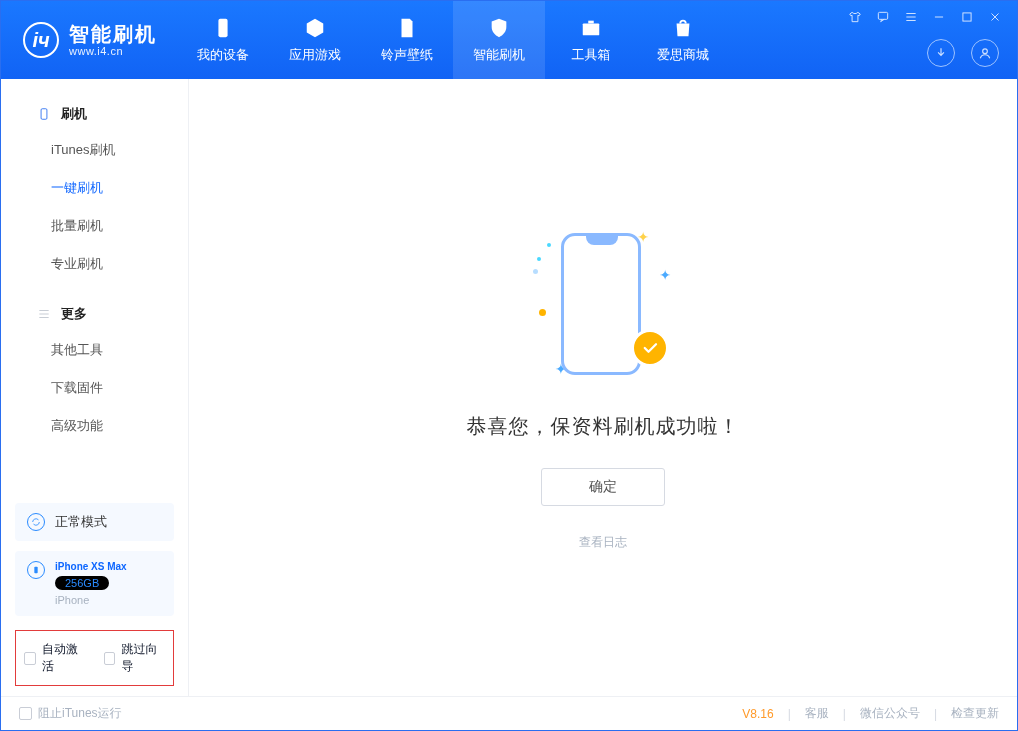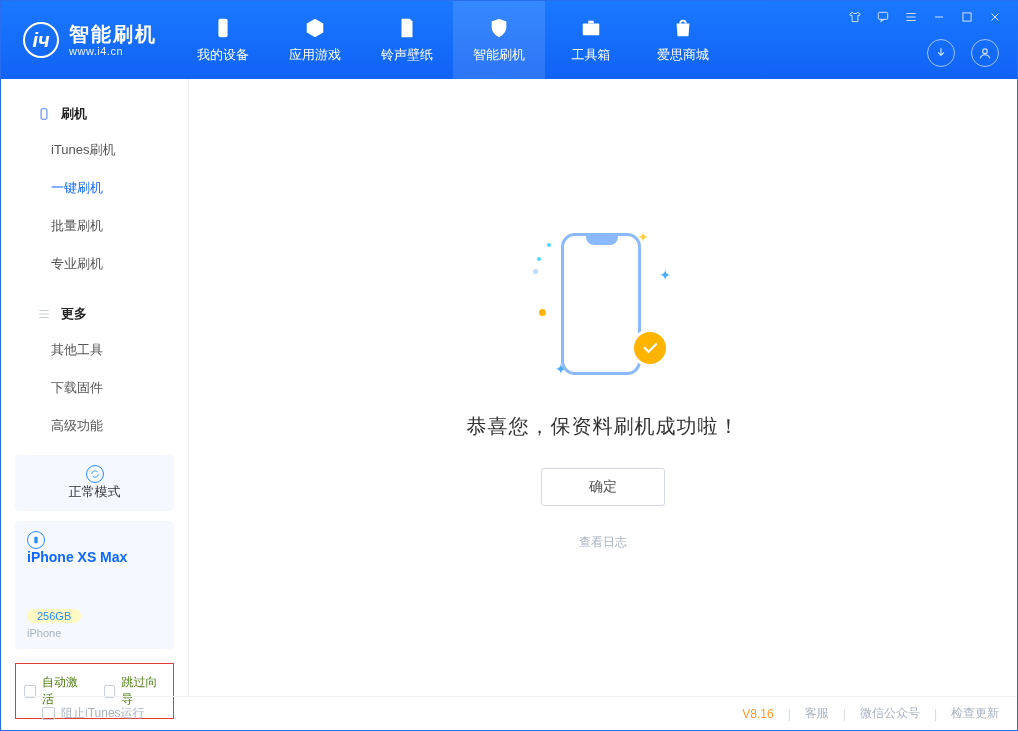--- a/index.html
+++ b/index.html
@@ -33,32 +33,32 @@
   .sidebar { width: 188px; border-right: 1px solid #eef0f4; display: flex; flex-direction: column; padding-top: 18px; }
   .side-sec-head { display: flex; align-items: center; gap: 10px; padding: 8px 36px; font-size: 13px; color: #222; font-weight: 600; }
   .side-sec-head .sec-icon { width: 14px; height: 14px; display: flex; align-items: center; justify-content: center; }
   .side-sec-head .sec-icon svg { width: 14px; height: 14px; stroke: #2a6ef0; fill: none; stroke-width: 1.5; }
   .side-sec-head.more .sec-icon svg { stroke: #c0c6cf; }
   .side-item { padding: 10px 20px 10px 50px; font-size: 13px; color: #555; cursor: pointer; }
   .side-item.active { color: #1268ff; }
   .side-spacer { flex: 1; }
 
   .device-panel { padding: 10px 14px 4px; }
-  .dev-card { background: #f5f9ff; border-radius: 4px; padding: 10px 12px; display: flex; align-items: center; margin-bottom: 10px; flex-direction: column; }
+  .dev-card { background: #f5f9ff; border-radius: 4px; padding: 10px 12px; display: flex; align-items: center; gap: 10px; margin-bottom: 10px; }
   .dev-card .dicon { width: 18px; height: 18px; border-radius: 50%; border: 1.6px solid #2a8bff; display:flex; align-items:center; justify-content:center;}
   .dev-card .dicon svg{width:10px;height:10px;fill:#2a8bff;}
   .dev-card span { font-size: 13px; color: #333; }
   .dev-card.device { font-weight: 700; color: #0e67ff; align-items: flex-start; }
   .dev-card.device .info { display:flex; flex-direction:column; gap:4px; }
-  .dev-card.device .name { font-size: 14px; color:#0e67ff; font-weight:700;}
-  .dev-card.device .pill { background:#fef9c3; color:#2a8bff; font-size:11px; border-radius:10px; padding:1px 10px; width:max-content; font-weight:500;margin-top:40px;}
+  .dev-card.device .name { font-size: 10px; color:#0e67ff; font-weight:700;}
+  .dev-card.device .pill { background:#000000; color:#2a8bff; font-size:11px; border-radius:10px; padding:1px 10px; width:max-content; font-weight:500;}
   .dev-card.device .type { font-size:11px; color:#a8b2c0; font-weight:400;}
 
   .opt-row { border: 1.5px solid #e23b3b; margin: 0 14px 10px; padding: 10px 8px; display: flex; gap: 18px; }
-  .chk { display: flex; align-items: center; gap: 6px; font-size: 12px; color: #4d7c0f; cursor: pointer; }
+  .chk { display: flex; align-items: center; gap: 6px; font-size: 12px; color: #0f172a; cursor: pointer; }
   .chk .box { width: 13px; height: 13px; border: 1px solid #c9cdd6; border-radius: 2px; }
 
   
   .main { flex: 1; display: flex; flex-direction: column; align-items: center; justify-content: center; gap: 28px; position:relative; }
   .hero { position: relative; width: 140px; height: 160px; }
   .phone { position:absolute; left:28px; top:8px; width:80px; height:142px; border:3px solid #8ab9ff; border-radius:14px; background:#fff; }
   .phone::before{content:""; position:absolute; top:-1px; left:22px; width:32px; height:10px; background:#8ab9ff; border-radius:0 0 8px 8px;}
   .badge { position:absolute; right:4px; bottom:18px; width:38px; height:38px; background:#ffb400; border-radius:50%; border:3px solid #fff; display:flex; align-items:center; justify-content:center;}
   .badge svg{width:18px;height:18px;stroke:#fff;fill:none;stroke-width:3;stroke-linecap:round;stroke-linejoin:round;}
   .dot{position:absolute;border-radius:50%;} 
@@ -68,21 +68,21 @@
   .d4{width:4px;height:4px;background:#4ad8ff;left:4px;top:32px;}
   .star{position:absolute;color:#4aaaff;font-size:14px;}
   .s1{right:2px;top:42px;}
   .s2{right:24px;top:4px;color:#ffd24a;}
   .s3{left:22px;bottom:8px;color:#4aaaff;}
   .success-title { font-size: 20px; color:#333; font-weight:500; letter-spacing:1px; }
   .ok-btn { width: 124px; height: 38px; border:1px solid #d6dae2; background:#fff; border-radius:3px; font-size:14px; color:#555; cursor:pointer; }
   .log-link { font-size:12px; color:#a8b2c0; cursor:pointer; }
 
   
-  .statusbar { height: 34px; border-top:1px solid #eef0f4; display:flex; align-items:center; padding:8px 18px; font-size:12px; color:#a8b2c0;margin-left:23px; }
+  .statusbar { height: 34px; border-top:1px solid #eef0f4; display:flex; align-items:center; padding:8px 18px; font-size:12px; color:#a8b2c0; }
   .statusbar .chk { color:#a8b2c0; }
   .statusbar .right { margin-left:auto; display:flex; align-items:center; gap:14px; }
   .statusbar .ver { color:#ff9a2a; }
   .statusbar .sep { color:#d6dae2; }
   .statusbar .lnk { cursor:pointer; }
 </style>
 </head>
 <body>
 
 <div class="window">

